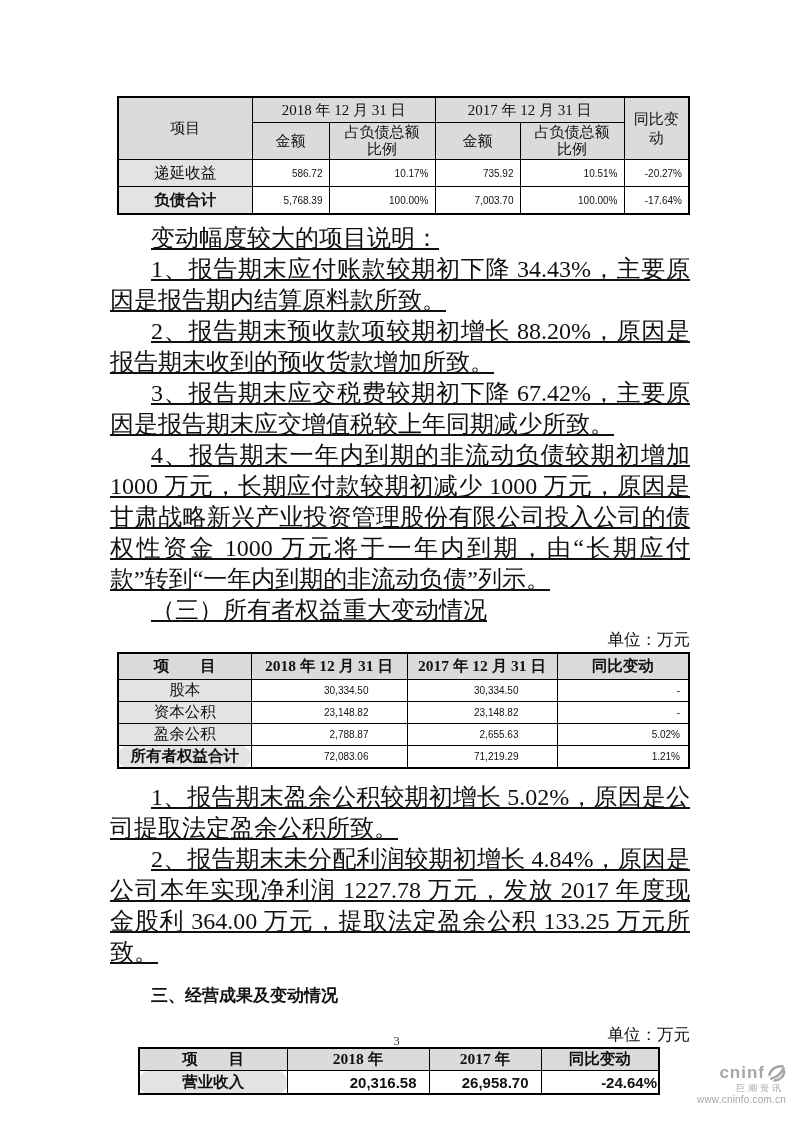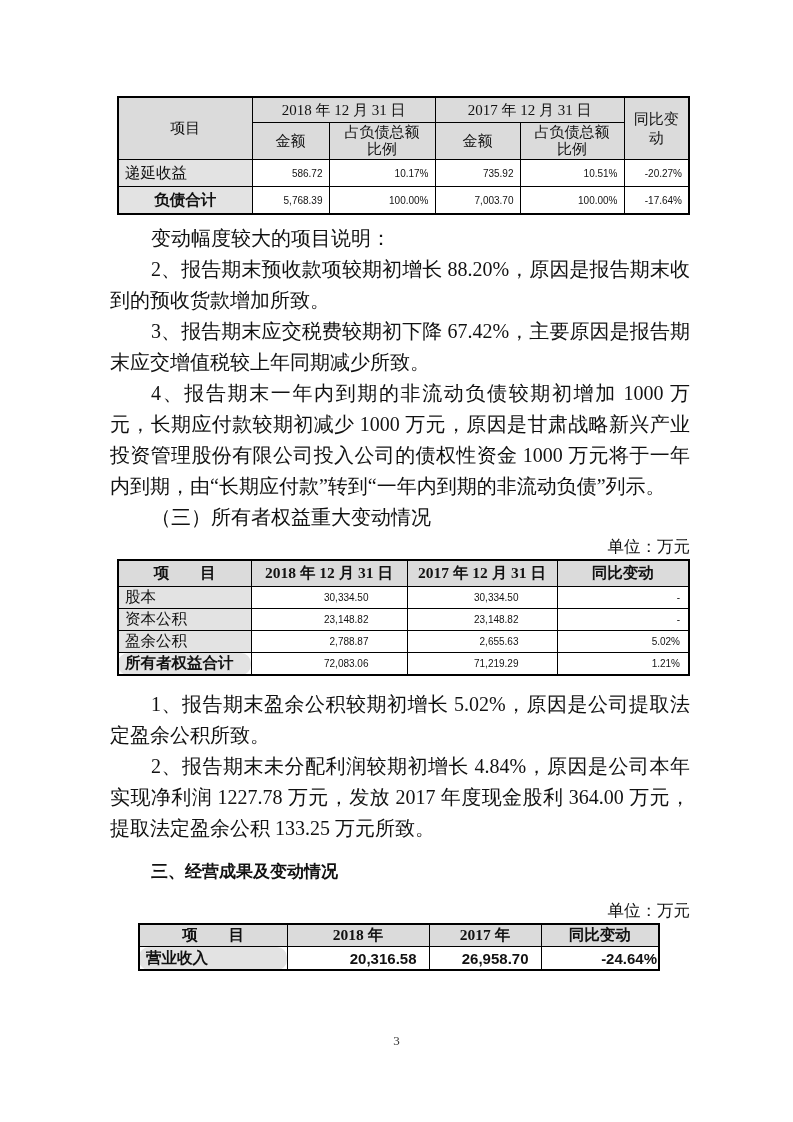--- a/index.html
+++ b/index.html
@@ -8,21 +8,21 @@
     font-family:"Liberation Serif","DejaVu Serif",serif;color:#111;
     overflow:hidden;margin:0 auto;
   }
   .content{position:absolute;left:110px;top:96px;width:580px;}
 
   
   table{border-collapse:collapse;table-layout:fixed;}
   .tbl{border:2px solid #000;}
   .tbl th,.tbl td{border:1px solid #000;overflow:hidden;padding:0 6px;vertical-align:middle;}
   .tbl th{background:#dbdbdb;font-weight:normal;font-size:15px;text-align:center;}
-  .lbl{background:#e3e3e3;font-size:15.5px;text-align:left;}
+  .lbl{background:#e3e3e3;font-size:15.5px;text-align:center;}
   .num{font-family:"Liberation Sans","DejaVu Sans",sans-serif;font-size:10px;text-align:right;}
   .bold{font-weight:bold;border-radius:10px;}
 
   .t1{width:571px;margin-left:7px;}
   .t1 .hr1 th{height:24px;}
   .t1 .hr2 th{height:36px;line-height:17px;padding:0 8px;}
   .t1 td{height:26px;}
   .t1 .total .lbl{text-align:center;font-weight:bold;}
 
   .t2{width:571px;margin-left:7px;}
@@ -31,21 +31,21 @@
   .t2 .amt{text-align:right;padding-right:38px;margin-left:19px;}
   .t2 .yoy{text-align:right;padding-right:8px;}
 
   .t3{width:520px;margin-left:28px;}
   .t3 th{height:21px;font-weight:bold;font-size:15.5px;}
   .t3 td{height:22px;font-weight:bold;}
   .t3 .num{font-size:15px;}
 
   
   .bodytext{margin-top:8px;}
-  .bodytext p{margin:0;font-size:20px;line-height:31px;text-align:justify;text-indent:41px;}
+  .bodytext p{margin:0;font-size:24px;line-height:31px;text-align:justify;text-indent:41px;text-decoration:underline;}
   .subheading{margin:0;font-size:18px;line-height:31px;text-indent:41px;}
   .heading-bold{margin:13px 0 0 0;font-size:17px;line-height:30px;text-indent:41px;font-weight:bold;}
   .unit{font-size:16.5px;line-height:25px;text-align:right;margin-top:1px;}
 
   .pagenum{position:absolute;left:0;width:793px;top:1033px;text-align:center;font-size:13px;color:#333;}
 
   
   .logo{position:absolute;right:7px;top:1063px;width:120px;text-align:right;color:#a6a6a6;
         font-family:"Liberation Sans","DejaVu Sans",sans-serif;line-height:1;}
   .logo-row{display:flex;align-items:center;justify-content:flex-end;gap:2px;}
@@ -95,20 +95,21 @@
         <td class="num">100.00%</td>
         <td class="num">7,003.70</td>
         <td class="num">100.00%</td>
         <td class="num">-17.64%</td>
       </tr>
     </tbody>
       </table>
 
     <div class="bodytext">
       <p>变动幅度较大的项目说明：</p>
+      <p>1、报告期末应付账款较期初下降 34.43%，主要原因是报告期内结算原料款所致。</p>
       <p>2、报告期末预收款项较期初增长 88.20%，原因是报告期末收到的预收货款增加所致。</p>
       <p>3、报告期末应交税费较期初下降 67.42%，主要原因是报告期末应交增值税较上年同期减少所致。</p>
       <p>4、报告期末一年内到期的非流动负债较期初增加 1000 万元，长期应付款较期初减少 1000 万元，原因是甘肃战略新兴产业投资管理股份有限公司投入公司的债权性资金 1000 万元将于一年内到期，由“长期应付款”转到“一年内到期的非流动负债”列示。</p>
       <p class="subheading">（三）所有者权益重大变动情况</p>
     </div>
 
     <div class="unit">单位：万元</div>
 
     <table class="tbl t2">
       <colgroup>
@@ -179,13 +180,29 @@
         <td class="num" style="padding-right:12px;padding-left:8px;">26,958.70</td>
         <td class="num" style="padding-right:1px;">-24.64%</td>
       </tr>
     </tbody>
       </table>
 
   </div>
 
   <div class="pagenum">3</div>
 
+  <div class="logo">
+    <div class="logo-row">
+      <span class="logo-cninf">cninf</span>
+      <span>
+        <svg width="19" height="19" viewBox="0 0 20 20" style="display:block;">
+          <g stroke="#a6a6a6" stroke-width="2.6" fill="none" stroke-linecap="round">
+            <path d="M2.5 12.5 C4 6.5, 10 2.5, 16.5 3.5"></path>
+            <path d="M4.5 16.5 C10 15, 15 11, 17.5 5.5"></path>
+            <path d="M8 18.5 C14 18, 18.5 13.5, 18 8.5"></path>
+          </g>
+        </svg>
+      </span>
+    </div>
+    <div class="logo-cn">巨潮资讯</div>
+    <div class="logo-url">www.cninfo.com.cn</div>
+  </div>
 </div>
 
 </body></html>

